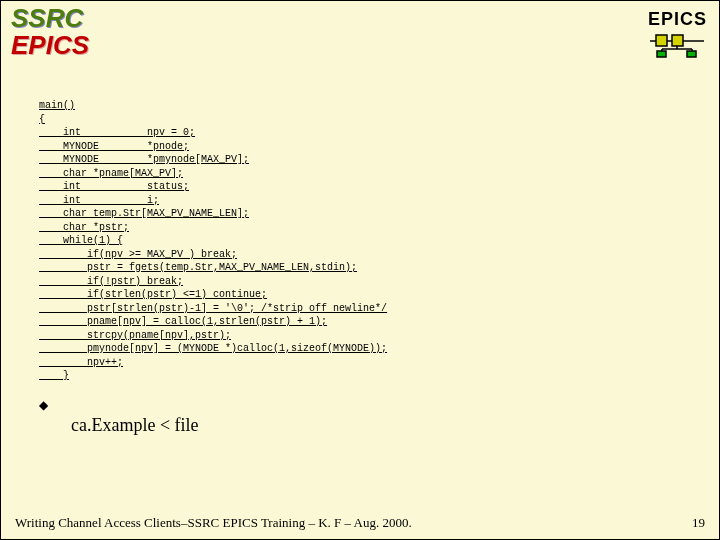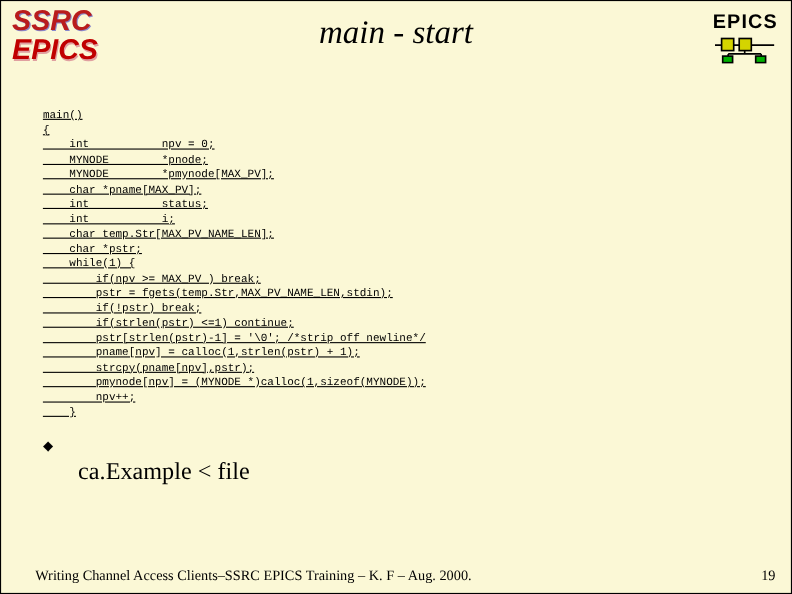--- a/index.html
+++ b/index.html
@@ -19,21 +19,21 @@
   .logo-left {
     position: absolute;
     left: 10px;
     top: 2px;
   }
   .logo-ssrc {
     font-family: Arial, sans-serif;
     font-size: 26px;
     font-weight: 900;
     font-style: italic;
-    color: #b91c1c;
+    color: #4d7c0f;
     text-shadow: 1px 1px 0 #8888cc;
     letter-spacing: 0px;
   }
   .logo-epics {
     font-family: Arial, sans-serif;
     font-size: 26px;
     font-weight: 900;
     font-style: italic;
     color: #c00000;
     text-shadow: 1px 1px 0 #e0a0a0;
@@ -85,44 +85,42 @@
     margin-right: 12px;
     margin-top: 7px;
   }
   .bullet-text {
     font-size: 22px;
     font-family: "Times New Roman", serif;
   }
   .sub-text {
     margin-left: 70px;
     margin-top: 2px;
-    font-size: 22px;
+    font-size: 18px;
     font-family: "Times New Roman", serif;
   }
   .footer {
     position: absolute;
     bottom: 8px;
     left: 14px;
     right: 14px;
     display: flex;
     justify-content: space-between;
     font-size: 13px;
     font-family: "Times New Roman", serif;
-    margin-left: 17px;
   }
 </style>
 </head>
 <body>
 
 <div class="header">
   <div class="logo-left">
     <div class="logo-ssrc">SSRC</div>
     <div class="logo-epics">EPICS</div>
   </div>
-  <div class="title">main - start</div>
   <div class="logo-right">
     <div class="logo-right-text">EPICS</div>
     <div class="logo-right-icon">
       <svg width="54" height="26" viewBox="0 0 54 26">
         <line x1="0" y1="9" x2="54" y2="9" stroke="#000" stroke-width="1.5"></line>
         <rect x="6" y="3" width="11" height="11" stroke="#000" stroke-width="1.5" fill="#d4d400"></rect>
         <rect x="22" y="3" width="11" height="11" stroke="#000" stroke-width="1.5" fill="#d4d400"></rect>
         <line x1="27" y1="14" x2="27" y2="17" stroke="#000" stroke-width="1.5"></line>
         <line x1="12" y1="17" x2="42" y2="17" stroke="#000" stroke-width="1.5"></line>
         <line x1="12" y1="17" x2="12" y2="20" stroke="#000" stroke-width="1.5"></line>

